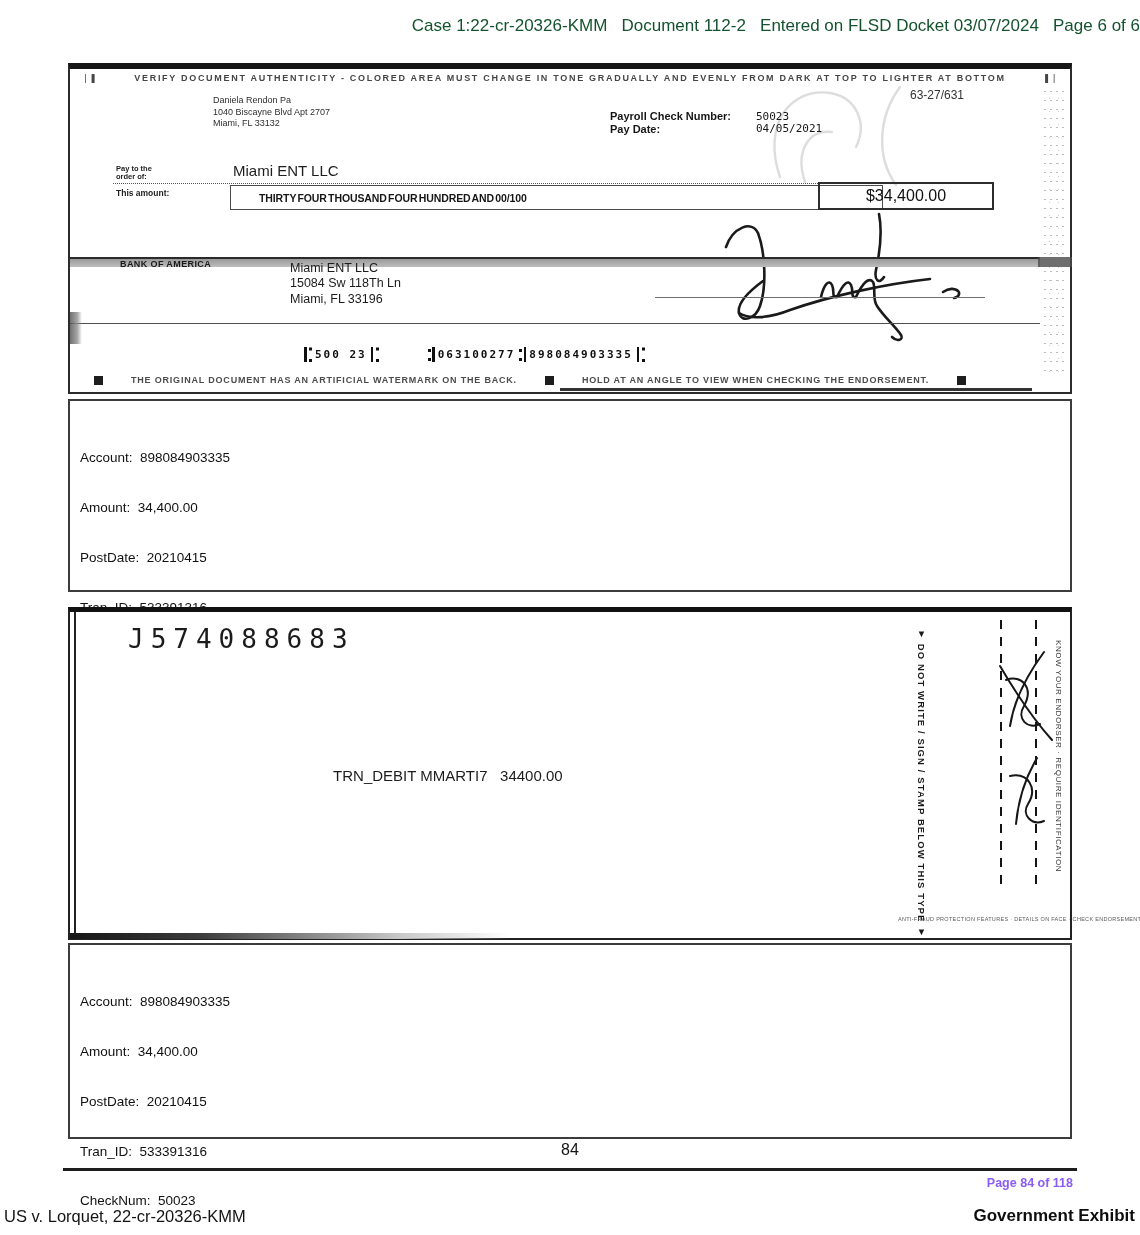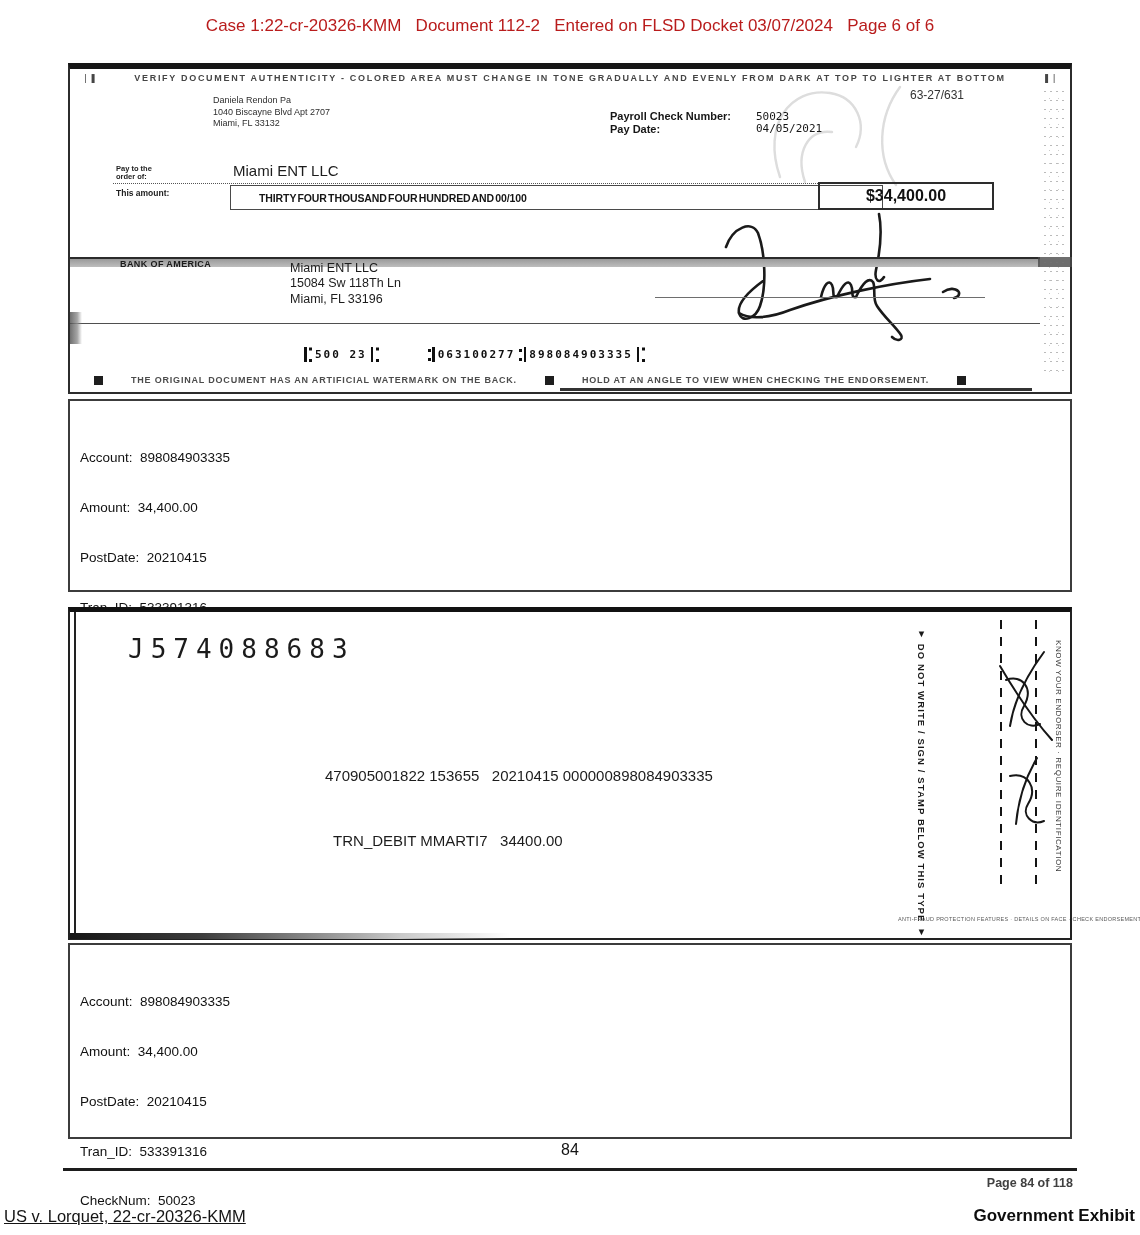--- a/index.html
+++ b/index.html
@@ -2,22 +2,22 @@
 <html><head>
 <meta charset="utf-8">
 <style>
   html,body{margin:0;padding:0;background:#fff;}
   #page{position:relative;width:1140px;height:1235px;background:#fff;
     font-family:"Liberation Sans","DejaVu Sans",sans-serif;color:#161616;overflow:hidden;}
   .pre{white-space:pre;}
   .abs{position:absolute;}
 
   
-  .case-header{position:absolute;top:16px;left:0;width:100%;text-align:center;
-    font-size:17px;color:#b91c1c;white-space:pre;}
+  .case-header{position:absolute;top:16px;left:0;width:100%;text-align:right;
+    font-size:17px;color:#14532d;white-space:pre;}
 
   
   .front-box{position:absolute;left:68px;top:63px;width:1004px;height:331px;
     border:2px solid #2c2c2c;border-top:6px solid #161616;box-sizing:border-box;background:#fff;}
   .sec-banner{position:absolute;top:4px;left:12px;right:12px;display:flex;align-items:center;
     font-size:9px;font-weight:bold;color:#454545;letter-spacing:1.7px;filter:blur(0.35px);
     justify-content:space-between;white-space:nowrap;overflow:hidden;}
   .sec-banner .cap{letter-spacing:0;flex:0 0 auto;}
   .payer{position:absolute;left:143px;top:26px;font-size:9px;line-height:11.5px;color:#2e2e2e;}
   .fraction{position:absolute;left:833px;top:19px;font-size:12px;color:#333;margin-left:7px;}
@@ -25,21 +25,21 @@
   .pr-value{font-family:"DejaVu Sans Mono","Liberation Mono",monospace;font-size:11px;}
   .payto{position:absolute;left:46px;top:96px;font-size:7.5px;font-weight:bold;line-height:8px;color:#222;}
   .amt-label{position:absolute;left:46px;top:119px;font-size:8.5px;font-weight:bold;color:#222;}
   .payee-name{position:absolute;left:163px;top:93px;font-size:15px;color:#1d1d1d;}
   .dotline{position:absolute;left:43px;top:114px;width:705px;border-top:1.6px dotted #555;}
   .words-box{position:absolute;left:160px;top:116px;width:653px;height:25px;border:1px solid #4a4a4a;
     box-sizing:border-box;display:flex;align-items:center;padding-left:28px;
     font-size:10.5px;font-weight:bold;word-spacing:-1.5px;letter-spacing:-0.1px;color:#151515;}
   .amount-box{position:absolute;left:748px;top:113px;width:176px;height:28px;border:2px solid #2d2d2d;
     box-sizing:border-box;display:flex;align-items:center;justify-content:center;
-    font-size:16px;font-weight:bold;color:#111;}
+    font-size:16px;font-weight:normal;color:#111;}
   .band{position:absolute;left:0;top:188px;width:970px;height:10px;
     background:linear-gradient(#9a9a9a,#bdbdbd);border-top:2.5px solid #2b2b2b;box-sizing:border-box;}
   .band:after{content:"";position:absolute;right:-32px;top:-2.5px;width:34px;height:10px;background:#4a4a4a;opacity:.8;}
   .bank-name{position:absolute;left:50px;top:190px;font-size:9px;font-weight:bold;letter-spacing:.4px;color:#1a1a1a;}
   .bank-addr{position:absolute;left:220px;top:192px;font-size:12.5px;line-height:15.3px;color:#1c1c1c;}
   .shortline{position:absolute;left:585px;top:228px;width:330px;border-top:1.6px solid #6e6e6e;}
   .longline{position:absolute;left:0;top:254px;width:970px;border-top:1.6px solid #4f4f4f;}
   .left-blob{position:absolute;left:0;top:243px;width:12px;height:32px;
     background:linear-gradient(90deg,#4d4d4d,#8f8f8f 60%,transparent);opacity:.8;}
   
@@ -66,40 +66,40 @@
   
   .detail-box{position:absolute;left:68px;width:1004px;border:2px solid #3c3c3c;box-sizing:border-box;background:#fff;}
   .detail-box .lines{position:absolute;left:10px;top:16px;font-size:13.5px;line-height:16.6px;color:#111;}
   #details1{top:399px;height:193px;}
   #details2{top:943px;height:196px;}
 
   
   .back-box{position:absolute;left:68px;top:607px;width:1004px;height:333px;
     border:2px solid #222;border-top:5px solid #111;box-sizing:border-box;background:#fff;}
   .back-left-line{position:absolute;left:4px;top:0;bottom:0;width:1.5px;background:#222;}
-  .stamp-num{position:absolute;left:58px;top:22px;font-family:"DejaVu Sans Mono","Liberation Mono",monospace;
+  .stamp-num{position:absolute;left:58px;top:12px;font-family:"DejaVu Sans Mono","Liberation Mono",monospace;
     font-size:26px;letter-spacing:7px;color:#1b1b1b;text-align:right;}
   .proc-lines{position:absolute;left:255px;top:110px;font-size:15px;line-height:21.5px;color:#1c1c1c;white-space:pre;}
   .vert-warning{position:absolute;left:846px;top:16px;height:258px;writing-mode:vertical-rl;
     font-size:9.5px;font-weight:bold;letter-spacing:1.1px;color:#1a1a1a;white-space:nowrap;}
   .dash-line{position:absolute;top:8px;height:268px;width:2.2px;
     background:repeating-linear-gradient(#141414 0 9px,transparent 9px 17px);}
   #dash1{left:930px;} #dash2{left:965px;}
   .vert-endorser{position:absolute;left:984px;top:28px;height:260px;writing-mode:vertical-rl;
     font-size:8px;letter-spacing:.6px;color:#3a3a3a;white-space:nowrap;filter:blur(.2px);}
   .endorse-svg{position:absolute;left:912px;top:28px;}
   .fine-print{position:absolute;left:828px;top:304px;width:212px;text-align:right;
     font-size:5.5px;color:#5a5a5a;letter-spacing:.3px;filter:blur(.3px);white-space:nowrap;}
   .back-smudge{position:absolute;left:0;top:321px;width:440px;height:6px;
     background:linear-gradient(90deg,#161616,#3d3d3d 30%,#8a8a8a 55%,#c9c9c9 75%,transparent);}
 
   
   .foot-rule{position:absolute;left:63px;top:1168px;width:1014px;height:3px;background:#1d1d1d;}
-  .page-line{position:absolute;right:67px;top:1176px;font-size:12.5px;font-weight:600;color:#404040;}
-  .foot-case{position:absolute;left:4px;top:1207px;font-size:16.5px;color:#141414;text-decoration:underline;}
+  .page-line{position:absolute;right:67px;top:1176px;font-size:12.5px;font-weight:600;color:#8b5cf6;}
+  .foot-case{position:absolute;left:4px;top:1207px;font-size:16.5px;color:#141414;}
   .foot-num{position:absolute;left:0;top:1141px;width:100%;text-align:center;font-size:16px;color:#141414;}
   .foot-exhibit{position:absolute;right:5px;top:1206px;font-size:17px;font-weight:bold;color:#0d0d0d;}
 </style>
 </head>
 <body>
 
 <div id="page">
 
   <div class="case-header">Case 1:22-cr-20326-KMM   Document 112-2   Entered on FLSD Docket 03/07/2024   Page 6 of 6</div>
 
@@ -197,21 +197,20 @@
       <div>ReturnReasonDescription:</div>
       <div>Orig_DIN:  533391321</div>
       <div>ECEItemSeqNum:  000000533391321</div>
     </div>
   </div>
 
   <div class="back-box">
     <div class="back-left-line"></div>
     <div class="stamp-num">J574088683</div>
     <div class="proc-lines">
-      <div>470905001822 153655   20210415 000000898084903335</div>
       <div>  TRN_DEBIT MMARTI7   34400.00</div>
     </div>
     <div class="vert-warning">▼ DO NOT WRITE / SIGN / STAMP BELOW THIS TYPE ▼</div>
     <div id="dash1" class="dash-line"></div>
     <div id="dash2" class="dash-line"></div>
     <div class="vert-endorser">KNOW YOUR ENDORSER · REQUIRE IDENTIFICATION</div>
     <svg class="endorse-svg" width="85" height="220" viewBox="0 0 85 220">
       <g fill="none" stroke="#161616" stroke-width="2" stroke-linecap="round">
         <path d="M 62,12 C 45,35 32,60 28,86"></path>
         <path d="M 24,40 C 40,34 52,48 42,66 C 34,79 46,90 58,84"></path>

